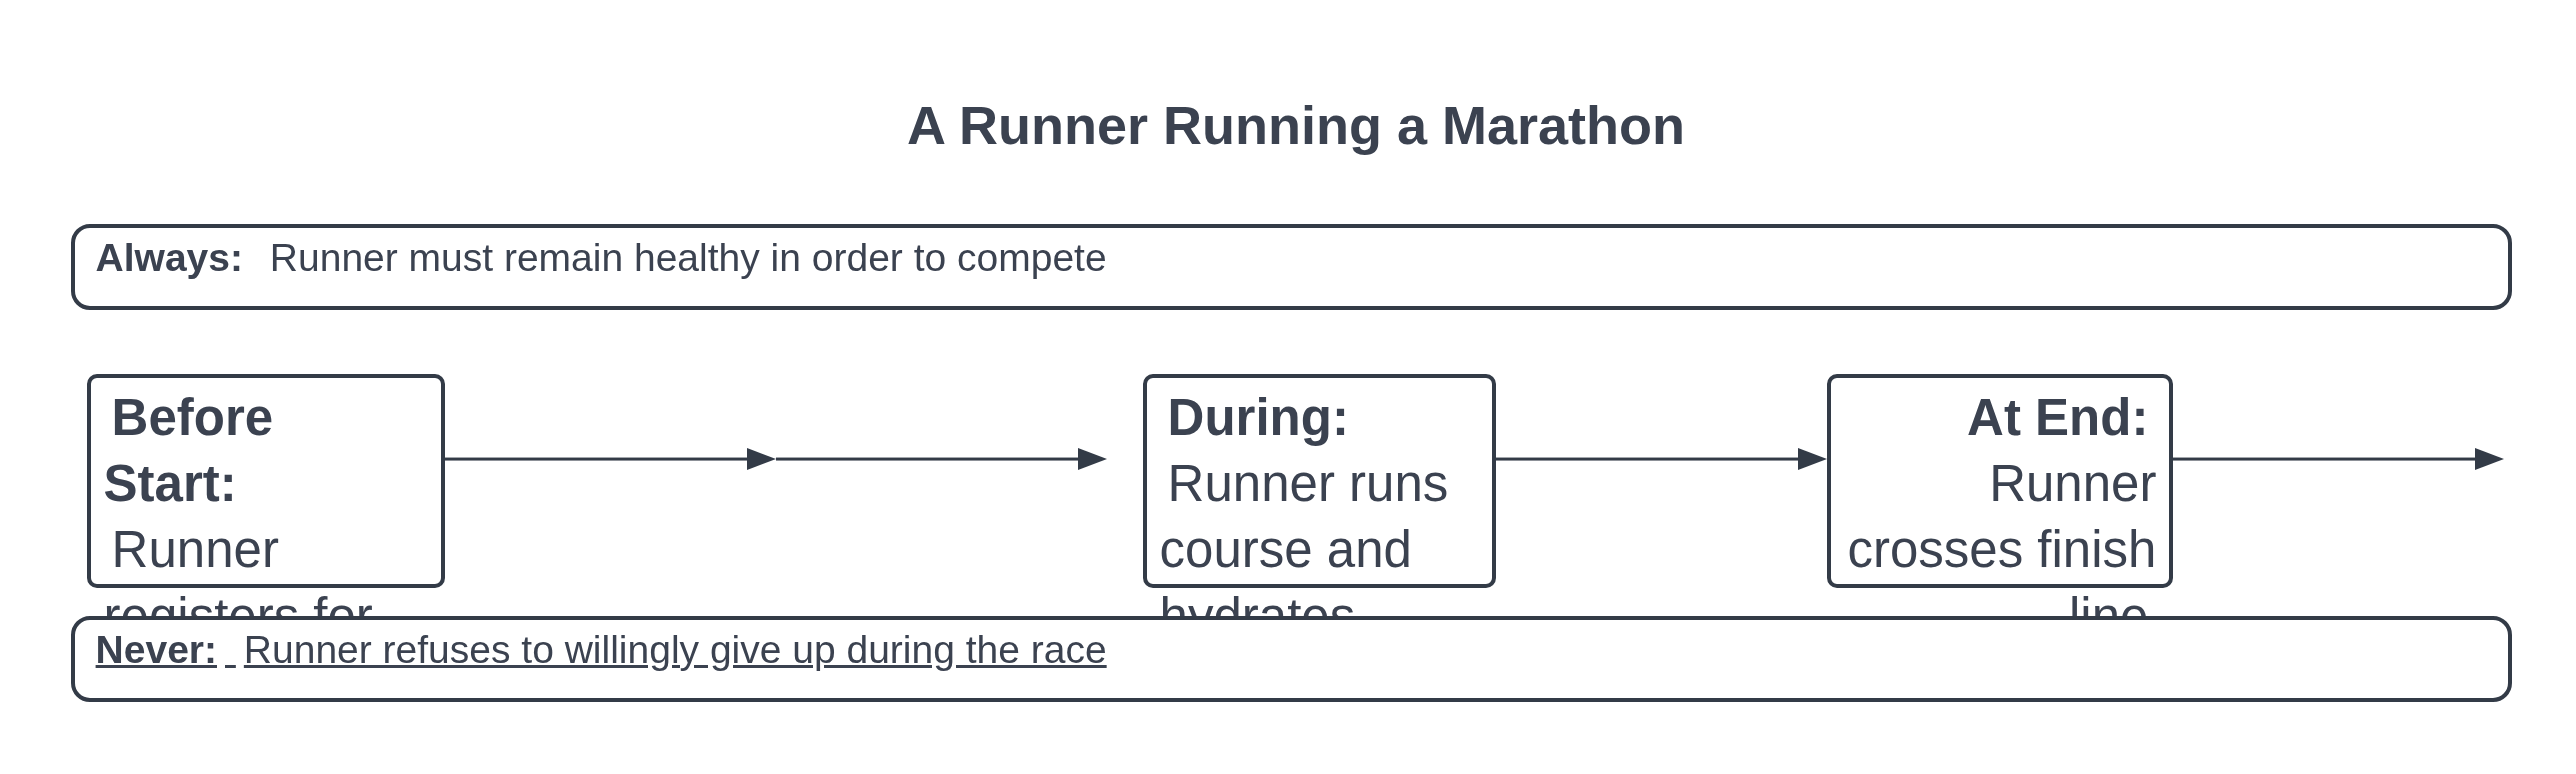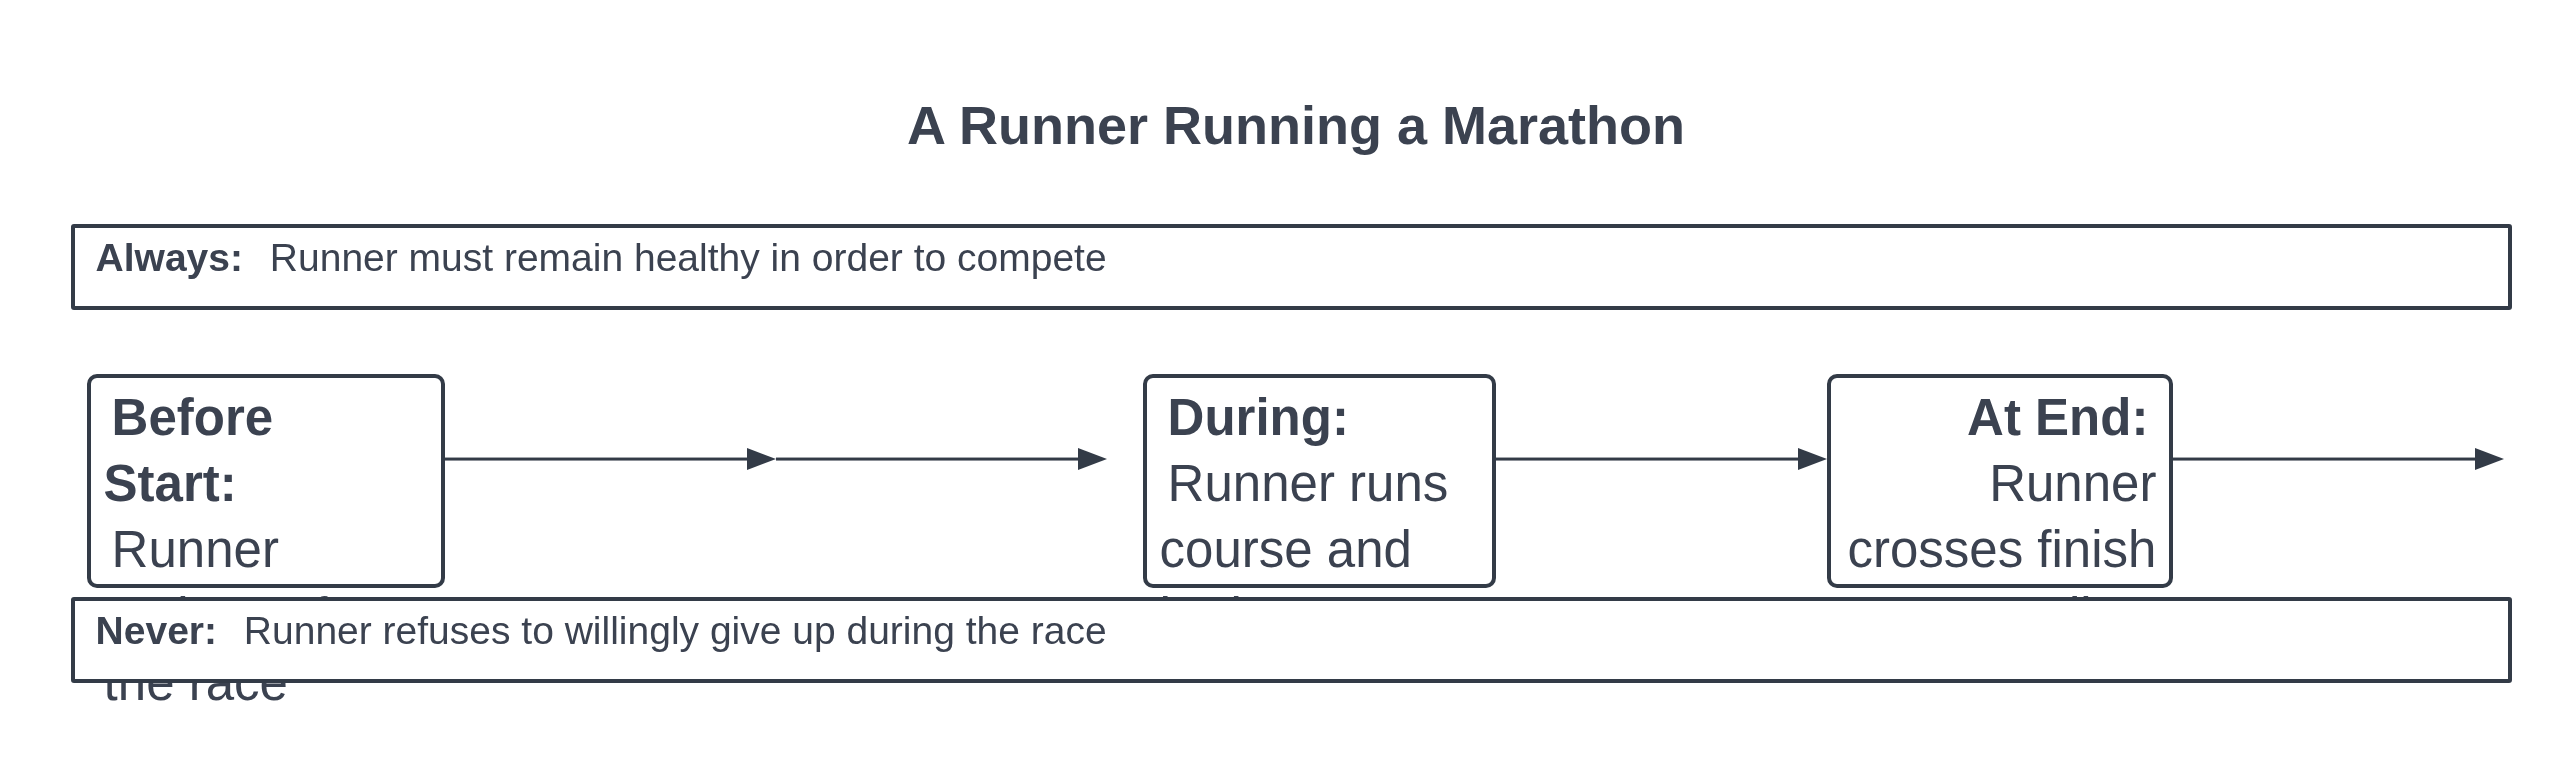--- a/index.html
+++ b/index.html
@@ -21,26 +21,26 @@
     position:absolute;top:77px;left:0;width:100%;
     text-align:center;
     font-size:54px;font-weight:bold;
     line-height:1.2;
     color:var(--ink);
   }
   .banner{
     position:absolute;left:63px;width:2441px;height:86px;
     background:var(--bg);
     border:4.8px solid var(--border);
-    border-radius:3px;
+    border-radius:19px;
     padding:4.8px 12.6px;
     font-size:39px;line-height:1.28;
   }
   .banner.always{top:216px;}
-  .banner.never{top:589px;}
+  .banner.never{top:608px;text-decoration:underline;}
   .bold{font-weight:bold;}
   .flow-row{
     position:absolute;left:71px;top:358px;width:2433px;height:186px;
     display:flex;align-items:stretch;
   }
   .step{
     background:var(--bg);
     border:4.8px solid var(--border);
     border-radius:10px;
     padding:6.8px 12.6px;

